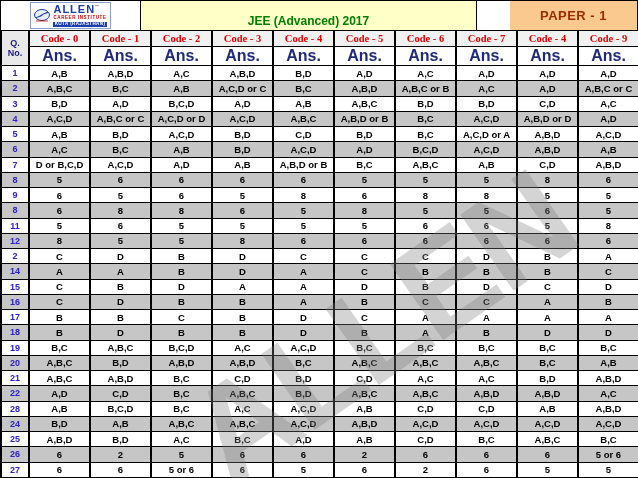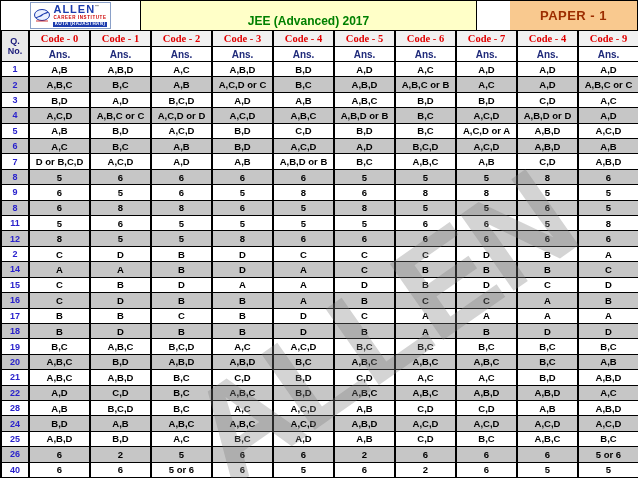--- a/index.html
+++ b/index.html
@@ -56,21 +56,21 @@
     padding:0; text-align:center; vertical-align:middle;
     overflow:hidden; white-space:nowrap;
   }
   col.qcol { width:28px; }
   col.ccol { width:61px; }
   thead th.code-h {
     color:#e10000; font-weight:bold; font-size:10.5px;
     height:15px; background:#f1f1f1;font-family:Liberation Serif, serif;
   }
   thead th.ans-h {
-    color:#1f2a7a; font-weight:bold; font-size:10px;
+    color:#1f2a7a; font-weight:bold; font-size:16px;
     height:14px; background:#ffffff;
   }
   thead th.qno-h {
     background:#e9e9e9; color:#1a1a7a; font-weight:bold;
     font-size:9px; line-height:1.15;
   }
   tbody th.qnum { color:#2a22cc; font-weight:bold; font-size:9px; background:#fff; }
   tbody td { color:#000; font-weight:bold; font-size:9.5px; background:#fff; }
   tbody tr.even th.qnum, tbody tr.even td { background:#c6c6c6; }
 
@@ -490,21 +490,21 @@
           <td>5</td>
           <td>6</td>
           <td>6</td>
           <td>2</td>
           <td>6</td>
           <td>6</td>
           <td>6</td>
           <td>5 or 6</td>
         </tr>
         <tr class="odd">
-          <th class="qnum">40</th>
+          <th class="qnum">27</th>
           <td>6</td>
           <td>6</td>
           <td>5 or 6</td>
           <td>6</td>
           <td>5</td>
           <td>6</td>
           <td>2</td>
           <td>6</td>
           <td>5</td>
           <td>5</td>

